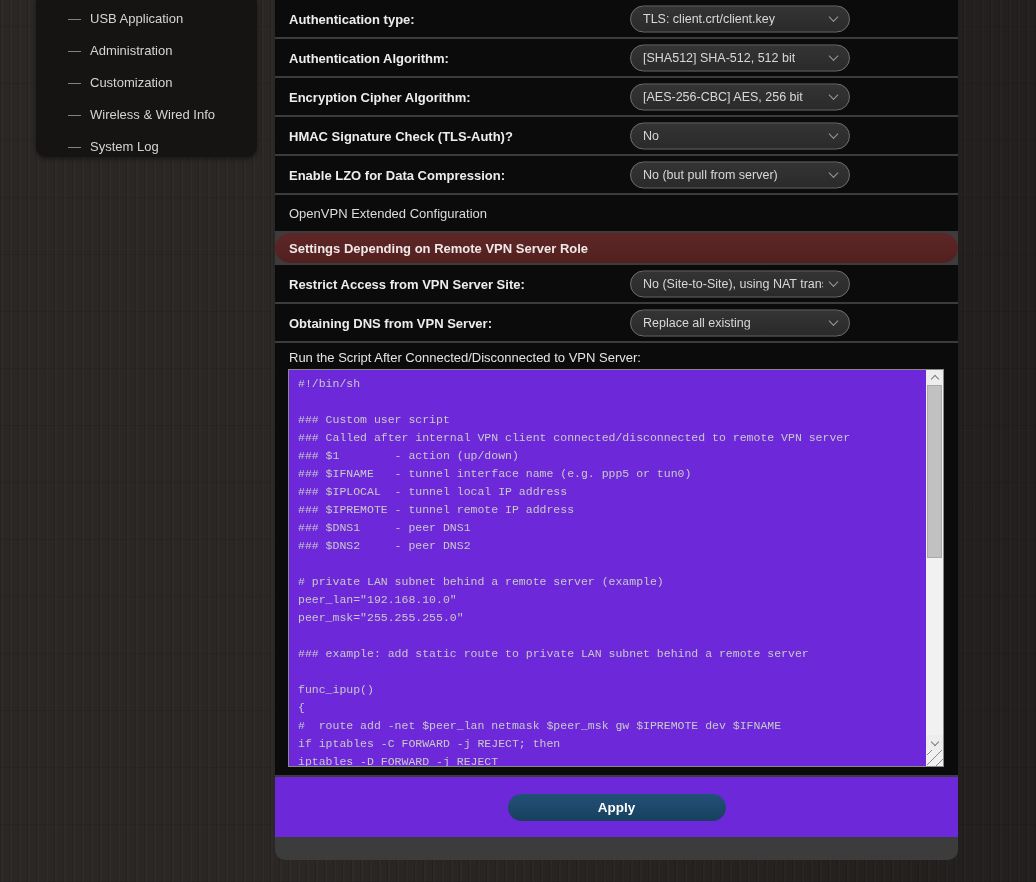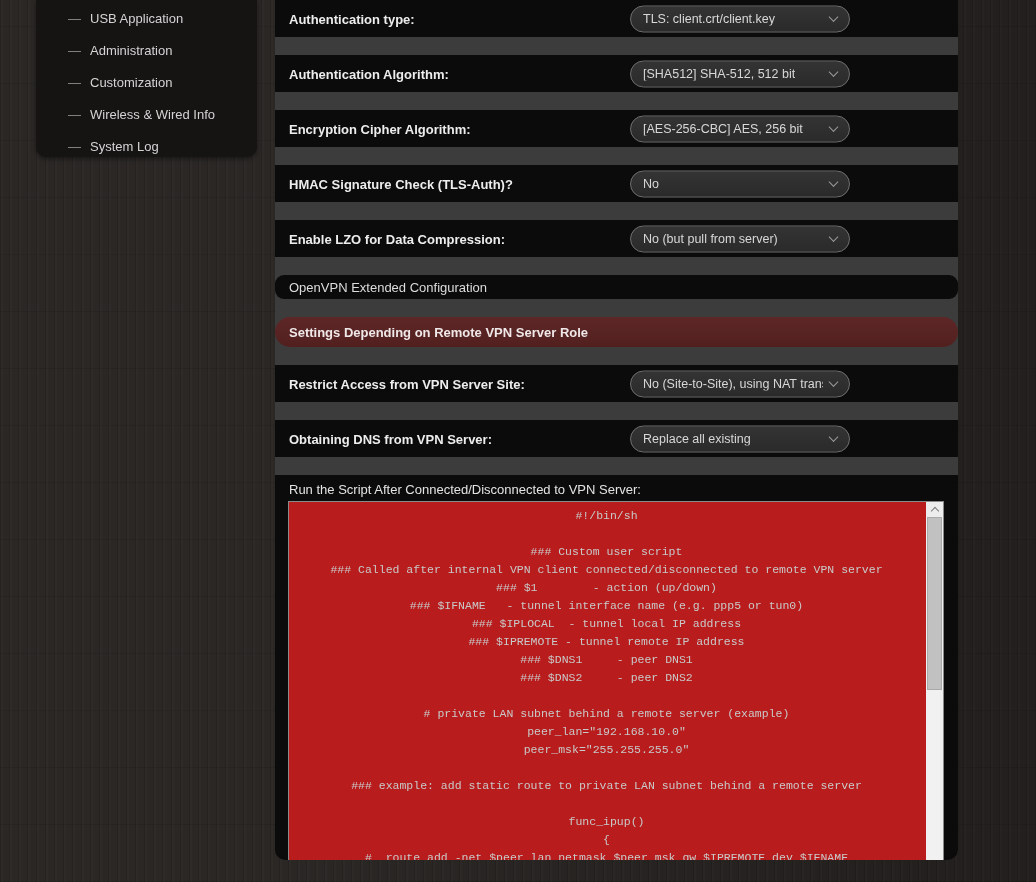--- a/index.html
+++ b/index.html
@@ -23,31 +23,31 @@
   .side-item {
     height:32px; display:flex; align-items:center; padding-left:32px;
     color:#d4d4d4; font-size:13px; cursor:pointer;
   }
   .side-dash { color:#8f8f8f; width:22px; font-size:13px; }
 
   
   .panel {
     position:absolute; left:275px; top:0; width:683px; height:860px;
     background:#3c3c3c; border-radius:0 0 10px 10px; overflow:hidden;
-    display:flex; flex-direction:column; gap:18px;
+    display:flex; flex-direction:column; gap:2px;
   }
   .row {
     background:#0b0b0b; position:relative; flex:0 0 auto;
   }
   .row.h37 { height:37px; }
   .row .lbl {
     position:absolute; left:14px; top:50%; transform:translateY(-50%);
     color:#ededed; font-size:13px; font-weight:bold; white-space:nowrap;
   }
-  .section-plain { height:24px;border-radius:9px; }
+  .section-plain { height:36px; }
   .section-plain .lbl { font-weight:normal; color:#dcdcdc; }
   .section-red { height:30px; background:linear-gradient(#5e2727,#521f1f);border-radius:15px; }
   .section-red .lbl { color:#f0e8e8; }
 
   
   .select {
     position:absolute; left:355px; top:50%; transform:translateY(-50%);
     width:220px; height:27px; border:1px solid #6f6f6f; border-radius:14px;
     background:linear-gradient(#343434,#2a2a2a);
     display:flex; align-items:center; padding:0 26px 0 12px;
@@ -59,21 +59,21 @@
     width:7px; height:7px; margin-top:-5px;
     border-right:1.6px solid #9a9a9a; border-bottom:1.6px solid #9a9a9a;
     transform:rotate(45deg);
   }
 
   
   .script-row { height:432px; background:#0b0b0b; padding:5px 14px 0 13px; }
   .script-label { color:#e3e3e3; font-size:13px; font-weight:normal; margin:2px 0 4px 1px; }
   .script-box {
     position:relative; width:656px; height:398px;
-    background:#b91c1c; border:1px solid #8a8a8a; overflow:hidden;text-align:center;
+    background:#6d28d9; border:1px solid #8a8a8a; overflow:hidden;
   }
   .script-box pre {
     font-family:"Liberation Mono", monospace;
     font-size:11.5px; line-height:18px; color:#c9c9c9;
     padding:5px 28px 5px 9px; white-space:pre; overflow:hidden; height:100%;
   }
   .sb { position:absolute; top:0; right:0; bottom:0; width:17px; background:#f1f1f1; }
   .sb-btn {
     position:absolute; left:0; right:0; height:15px; background:#ededed;
     display:flex; align-items:center; justify-content:center; cursor:pointer;

